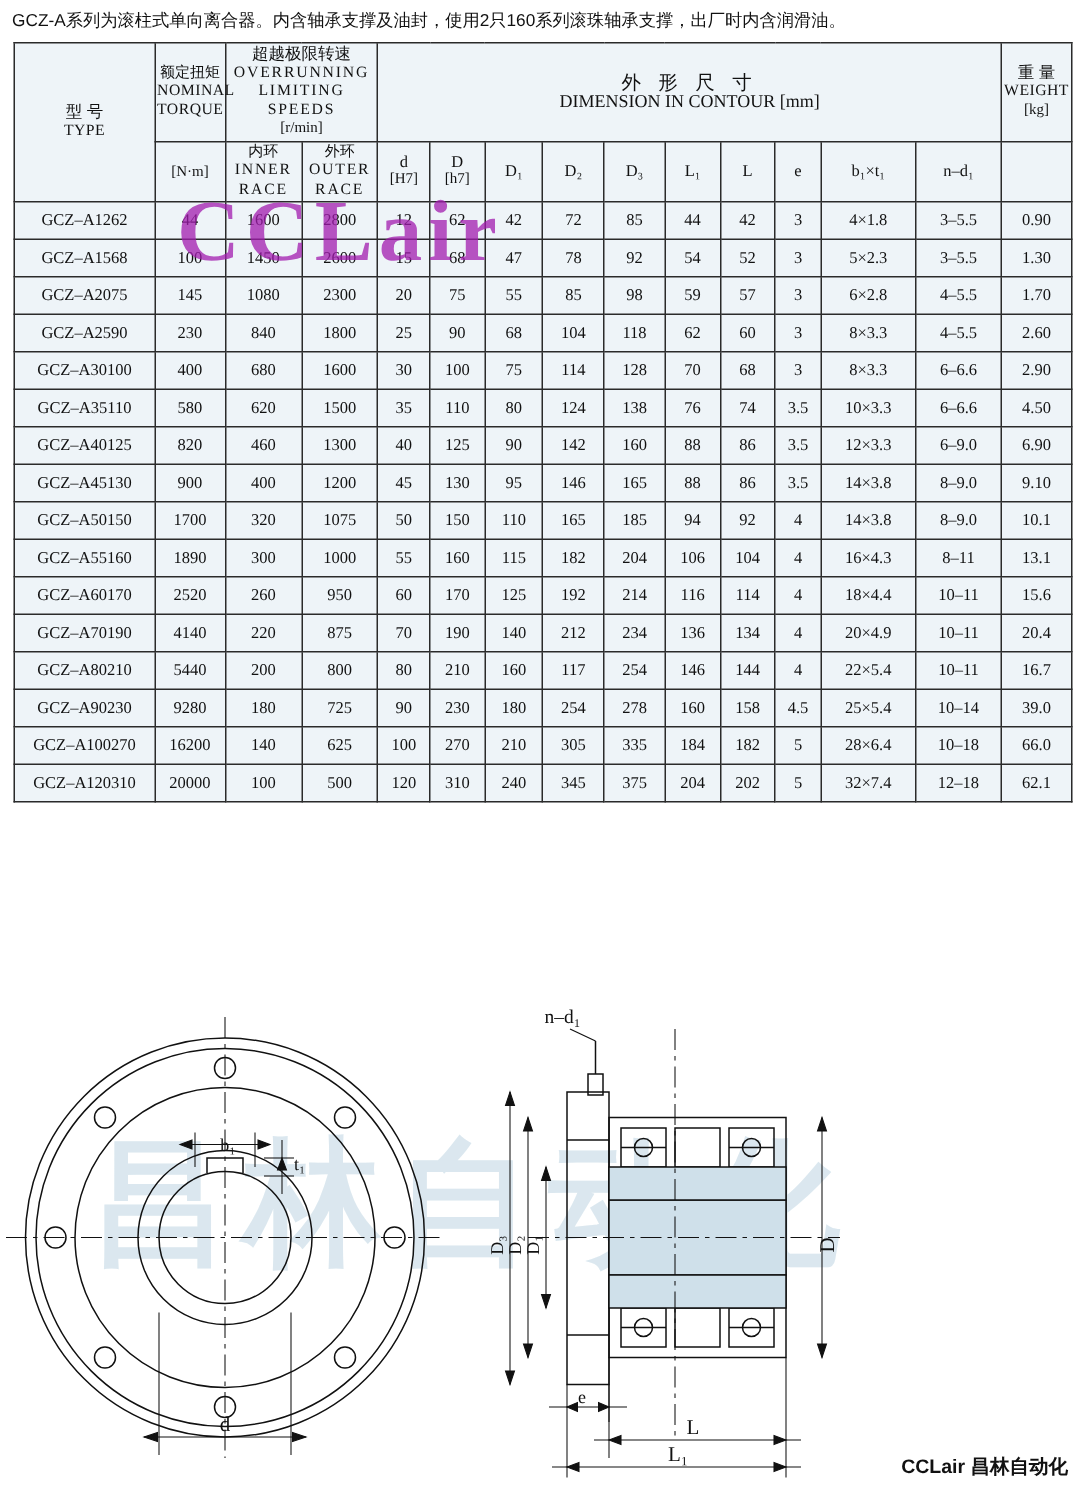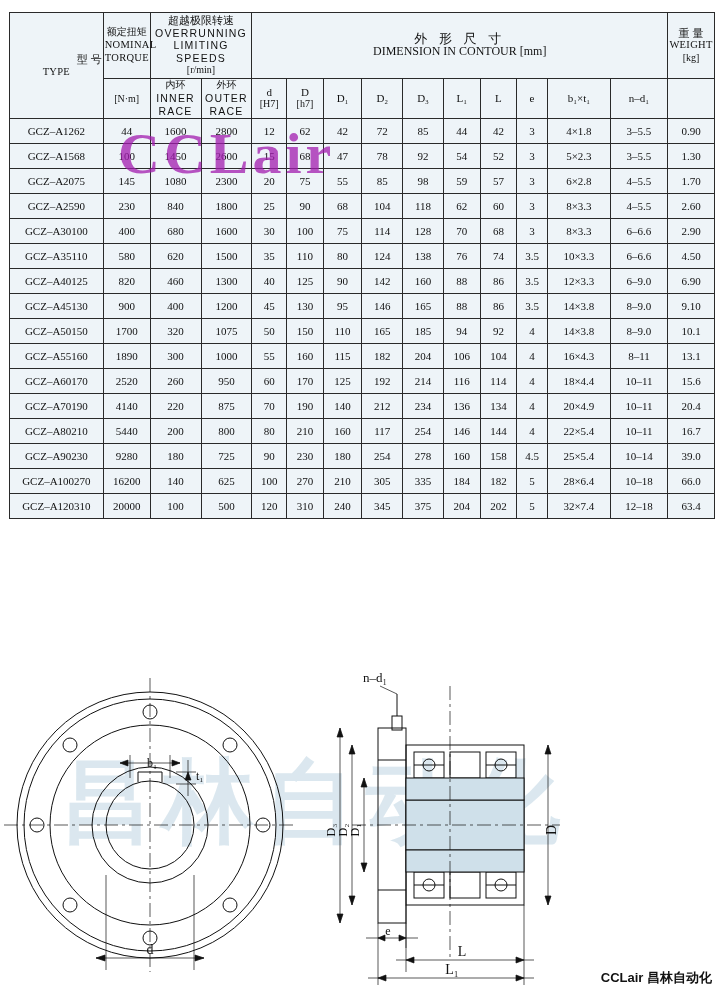--- a/index.html
+++ b/index.html
@@ -31,25 +31,25 @@
     text-align:center;
     vertical-align:middle;
     font-size:11px;
     padding:1px 1px;
   }
   table.spec th{
     font-weight:normal;
     line-height:12.5px;
     margin-left:28px;
   }
-  .hdr-type{font-size:12px;text-align:right;}
+  .hdr-type{font-size:12px;}
   .cn{font-family:"Liberation Sans", sans-serif;font-size:11px;}
-  .cn-s{font-family:Liberation Mono, monospace;font-size:10px;}
+  .cn-s{font-family:Liberation Serif, serif;font-size:10px;}
   .en{font-family:"Liberation Serif", serif;font-size:10.5px;letter-spacing:.3px;}
-  .en-sp{font-family:Liberation Sans, sans-serif;font-size:10.5px;letter-spacing:1.2px;}
+  .en-sp{font-family:Liberation Serif, serif;font-size:10.5px;letter-spacing:1.2px;}
   .unit{font-size:10px;}
   .big{font-size:13px;letter-spacing:4px;}
   .bigen{font-size:12px;}
   td.data{height:22px;font-size:12px;}
   td.typecell{font-size:12px;}
   
   .wm{
     position:absolute;
     pointer-events:none;
     font-family:"Liberation Serif", serif;
@@ -72,20 +72,21 @@
     font-weight:bold;
     color:#111;
     margin-left:16px;
   }
   svg{display:block;}
 </style>
 </head>
 <body>
 
 <div class="intro">
+  <div>GCZ-A系列为滚柱式单向离合器。内含轴承支撑及油封，使用2只160系列滚珠轴承支撑，出厂时内含润滑油。</div>
 </div>
 
 <table class="spec">
   <colgroup>
     <col style="width:92px">
     <col style="width:46px">
     <col style="width:50px">
     <col style="width:50px">
     <col style="width:34px">
     <col style="width:36px">
@@ -424,21 +425,21 @@
         <td class="data">120</td>
         <td class="data">310</td>
         <td class="data">240</td>
         <td class="data">345</td>
         <td class="data">375</td>
         <td class="data">204</td>
         <td class="data">202</td>
         <td class="data">5</td>
         <td class="data">32×7.4</td>
         <td class="data">12–18</td>
-        <td class="data">63.4</td>
+        <td class="data">62.1</td>
       </tr>
     </tbody>
 </table>
 
 <div class="wm wm1">CCLair</div>
 <div class="wm wm2">昌林自动化</div>
 
 <div class="drawing">
 <svg width="724" height="337" viewBox="0 0 724 337" xmlns="http://www.w3.org/2000/svg">
   <g fill="none" stroke="#111" stroke-width="1">

